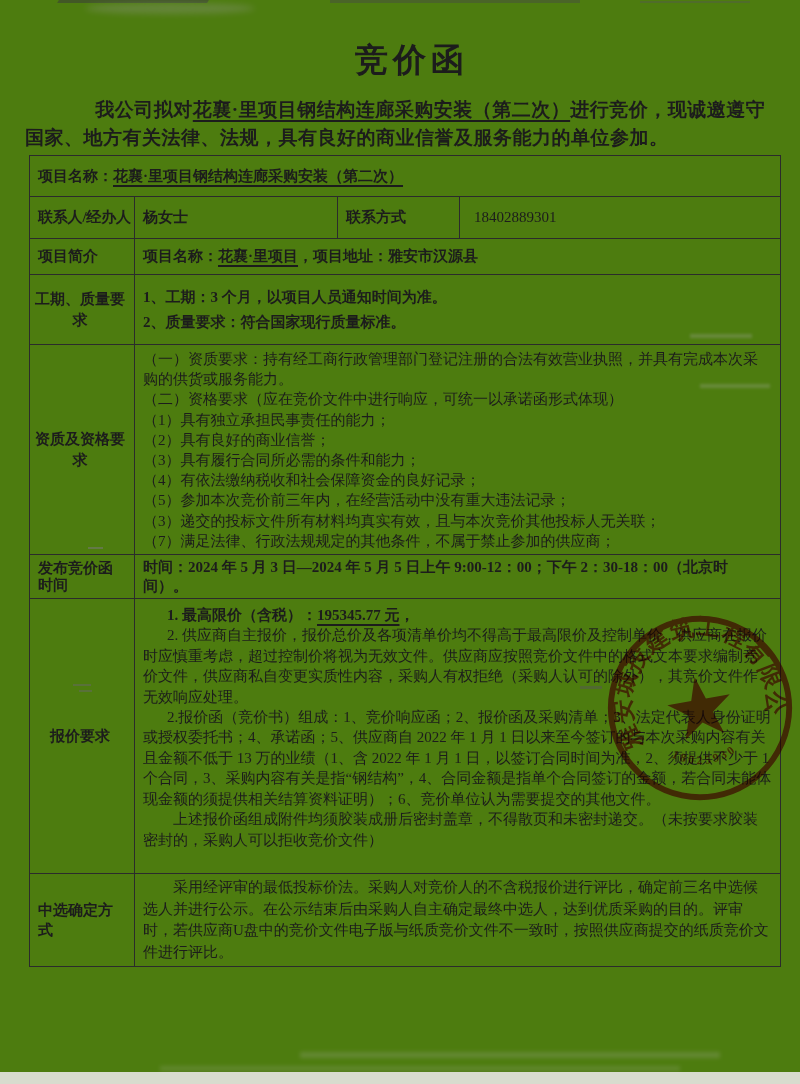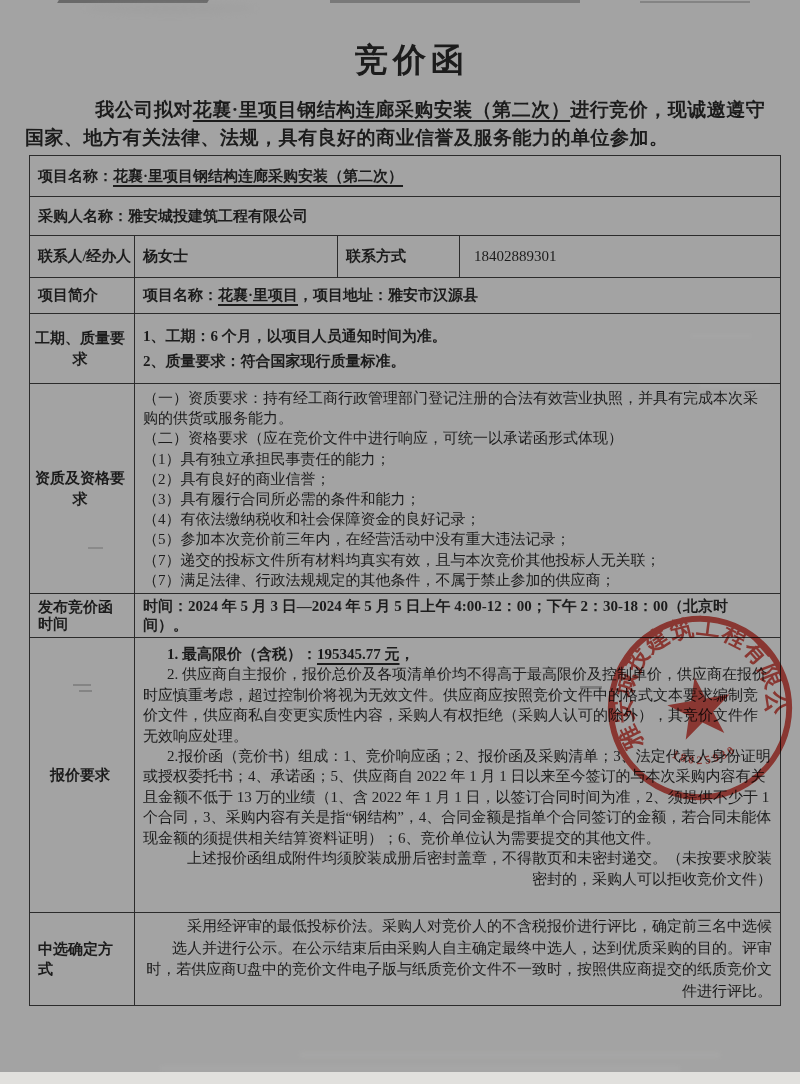--- a/index.html
+++ b/index.html
@@ -4,21 +4,21 @@
 <style>
   html,body{margin:0;padding:0;}
   body{
     width:800px;height:1084px;overflow:hidden;
     background:#f2f1ee;
     font-family:"Liberation Serif","DejaVu Serif",serif;
     color:#1c1c1c;
   }
   .page{
     position:relative;width:800px;height:1084px;
-    background:#a3a3a3;
+    background:#4d7c0f;
   }
   
   .doc-title{
     margin:0;padding-top:38px;
     text-align:center;
     font-size:33px;font-weight:700;letter-spacing:5px;
     transform:translateX(12px);
   }
   .intro{
     margin:13px 24px 0 25px;
@@ -50,21 +50,21 @@
   tr.r4{height:36px}  tr.r5{height:49px}  tr.r6{height:70px}
   tr.r7{height:203px} tr.r8{height:38px}  tr.r9{height:275px}
   tr.r10{height:89px}
   td.lab{font-weight:700;padding-left:9px;padding-right:4px;}
   td.lab.ctr{text-align:center;padding-left:4px;}
   td.nowrap{white-space:nowrap;font-size:12.8px;letter-spacing:-0.2px;}
   .bold{font-weight:700;}
   .semib{font-weight:600;}
   td .p{margin:0;text-indent:1.6em;}
   td .p.noind{text-indent:0;}
-  td .p.ind2{text-indent:2em;text-align:right;}
+  td .p.ind2{text-indent:2em;}
   tr.r9 td.content{line-height:20.4px;padding-top:6px;padding-bottom:20px;vertical-align:top;}
   tr.r7 td.content{line-height:20.2px;padding-top:4px;vertical-align:top;}
   tr.r10 td.content{line-height:21.5px;vertical-align:middle;}
   tr.r6 td.content .ln{display:block;margin:4px 0;}
   
   .stamp{
     position:absolute;left:602px;top:610px;width:196px;height:196px;
     opacity:0.82;mix-blend-mode:multiply;
     transform:rotate(-10deg);
     pointer-events:none;
@@ -115,63 +115,60 @@
         <col style="width:203px">
         <col style="width:122px">
         <col style="width:321px">
     </colgroup>
 
     <tbody>
         <tr class="r1">
       <td colspan="4"><span class="bold">项目名称：</span><span class="u bold">花襄·里项目钢结构连廊采购安装（第二次）</span></td>
     </tr>
 
-    <tr class="r2">
-      <td colspan="4"><span class="bold">采购人名称：</span><span class="bold">雅安城投建筑工程有限公司</span></td>
-    </tr>
 
     <tr class="r3">
       <td class="lab nowrap">联系人/经办人</td>
       <td class="semib">杨女士</td>
       <td class="lab">联系方式</td>
       <td style="padding-left:14px">18402889301</td>
     </tr>
 
     <tr class="r4">
       <td class="lab">项目简介</td>
       <td colspan="3" class="semib"><span>项目名称：</span><span class="u bold">花襄·里项目</span><span>，项目地址：雅安市汉源县</span></td>
     </tr>
 
 
     <tr class="r6">
       <td class="lab ctr">工期、质量要求</td>
       <td colspan="3" class="content semib">
-        <span class="ln">1、工期：6 个月，以项目人员通知时间为准。</span>
+        <span class="ln">1、工期：3 个月，以项目人员通知时间为准。</span>
         <span class="ln">2、质量要求：符合国家现行质量标准。</span>
       </td>
     </tr>
 
     <tr class="r7">
       <td class="lab ctr">资质及资格要求</td>
       <td colspan="3" class="content">
         <p class="p noind">（一）资质要求：持有经工商行政管理部门登记注册的合法有效营业执照，并具有完成本次采购的供货或服务能力。</p>
         <p class="p noind">（二）资格要求（应在竞价文件中进行响应，可统一以承诺函形式体现）</p>
         <p class="p noind">（1）具有独立承担民事责任的能力；</p>
         <p class="p noind">（2）具有良好的商业信誉；</p>
         <p class="p noind">（3）具有履行合同所必需的条件和能力；</p>
         <p class="p noind">（4）有依法缴纳税收和社会保障资金的良好记录；</p>
         <p class="p noind">（5）参加本次竞价前三年内，在经营活动中没有重大违法记录；</p>
-        <p class="p noind">（7）递交的投标文件所有材料均真实有效，且与本次竞价其他投标人无关联；</p>
+        <p class="p noind">（3）递交的投标文件所有材料均真实有效，且与本次竞价其他投标人无关联；</p>
         <p class="p noind">（7）满足法律、行政法规规定的其他条件，不属于禁止参加的供应商；</p>
       </td>
     </tr>
 
     <tr class="r8">
       <td class="lab" style="line-height:17px">发布竞价函时间</td>
-      <td colspan="3" class="semib" style="line-height:18.5px">时间：2024 年 5 月 3 日—2024 年 5 月 5 日上午 4:00-12：00；下午 2：30-18：00（北京时间）。</td>
+      <td colspan="3" class="semib" style="line-height:18.5px">时间：2024 年 5 月 3 日—2024 年 5 月 5 日上午 9:00-12：00；下午 2：30-18：00（北京时间）。</td>
     </tr>
 
     <tr class="r9">
       <td class="lab ctr">报价要求</td>
       <td colspan="3" class="content">
         <p class="p bold"><span>1. 最高限价（含税）：</span><span class="u">195345.77 元</span><span>，</span></p>
         <p class="p">2. 供应商自主报价，报价总价及各项清单价均不得高于最高限价及控制单价，供应商在报价时应慎重考虑，超过控制价将视为无效文件。供应商应按照竞价文件中的格式文本要求编制竞价文件，供应商私自变更实质性内容，采购人有权拒绝（采购人认可的除外），其竞价文件作无效响应处理。</p>
         <p class="p">2.报价函（竞价书）组成：1、竞价响应函；2、报价函及采购清单；3、法定代表人身份证明或授权委托书；4、承诺函；5、供应商自 2022 年 1 月 1 日以来至今签订的与本次采购内容有关且金额不低于 13 万的业绩（1、含 2022 年 1 月 1 日，以签订合同时间为准，2、须提供不少于 1 个合同，3、采购内容有关是指“钢结构”，4、合同金额是指单个合同签订的金额，若合同未能体现金额的须提供相关结算资料证明）；6、竞价单位认为需要提交的其他文件。</p>
         <p class="p ind2">上述报价函组成附件均须胶装成册后密封盖章，不得散页和未密封递交。（未按要求胶装密封的，采购人可以拒收竞价文件）</p>
       </td>

